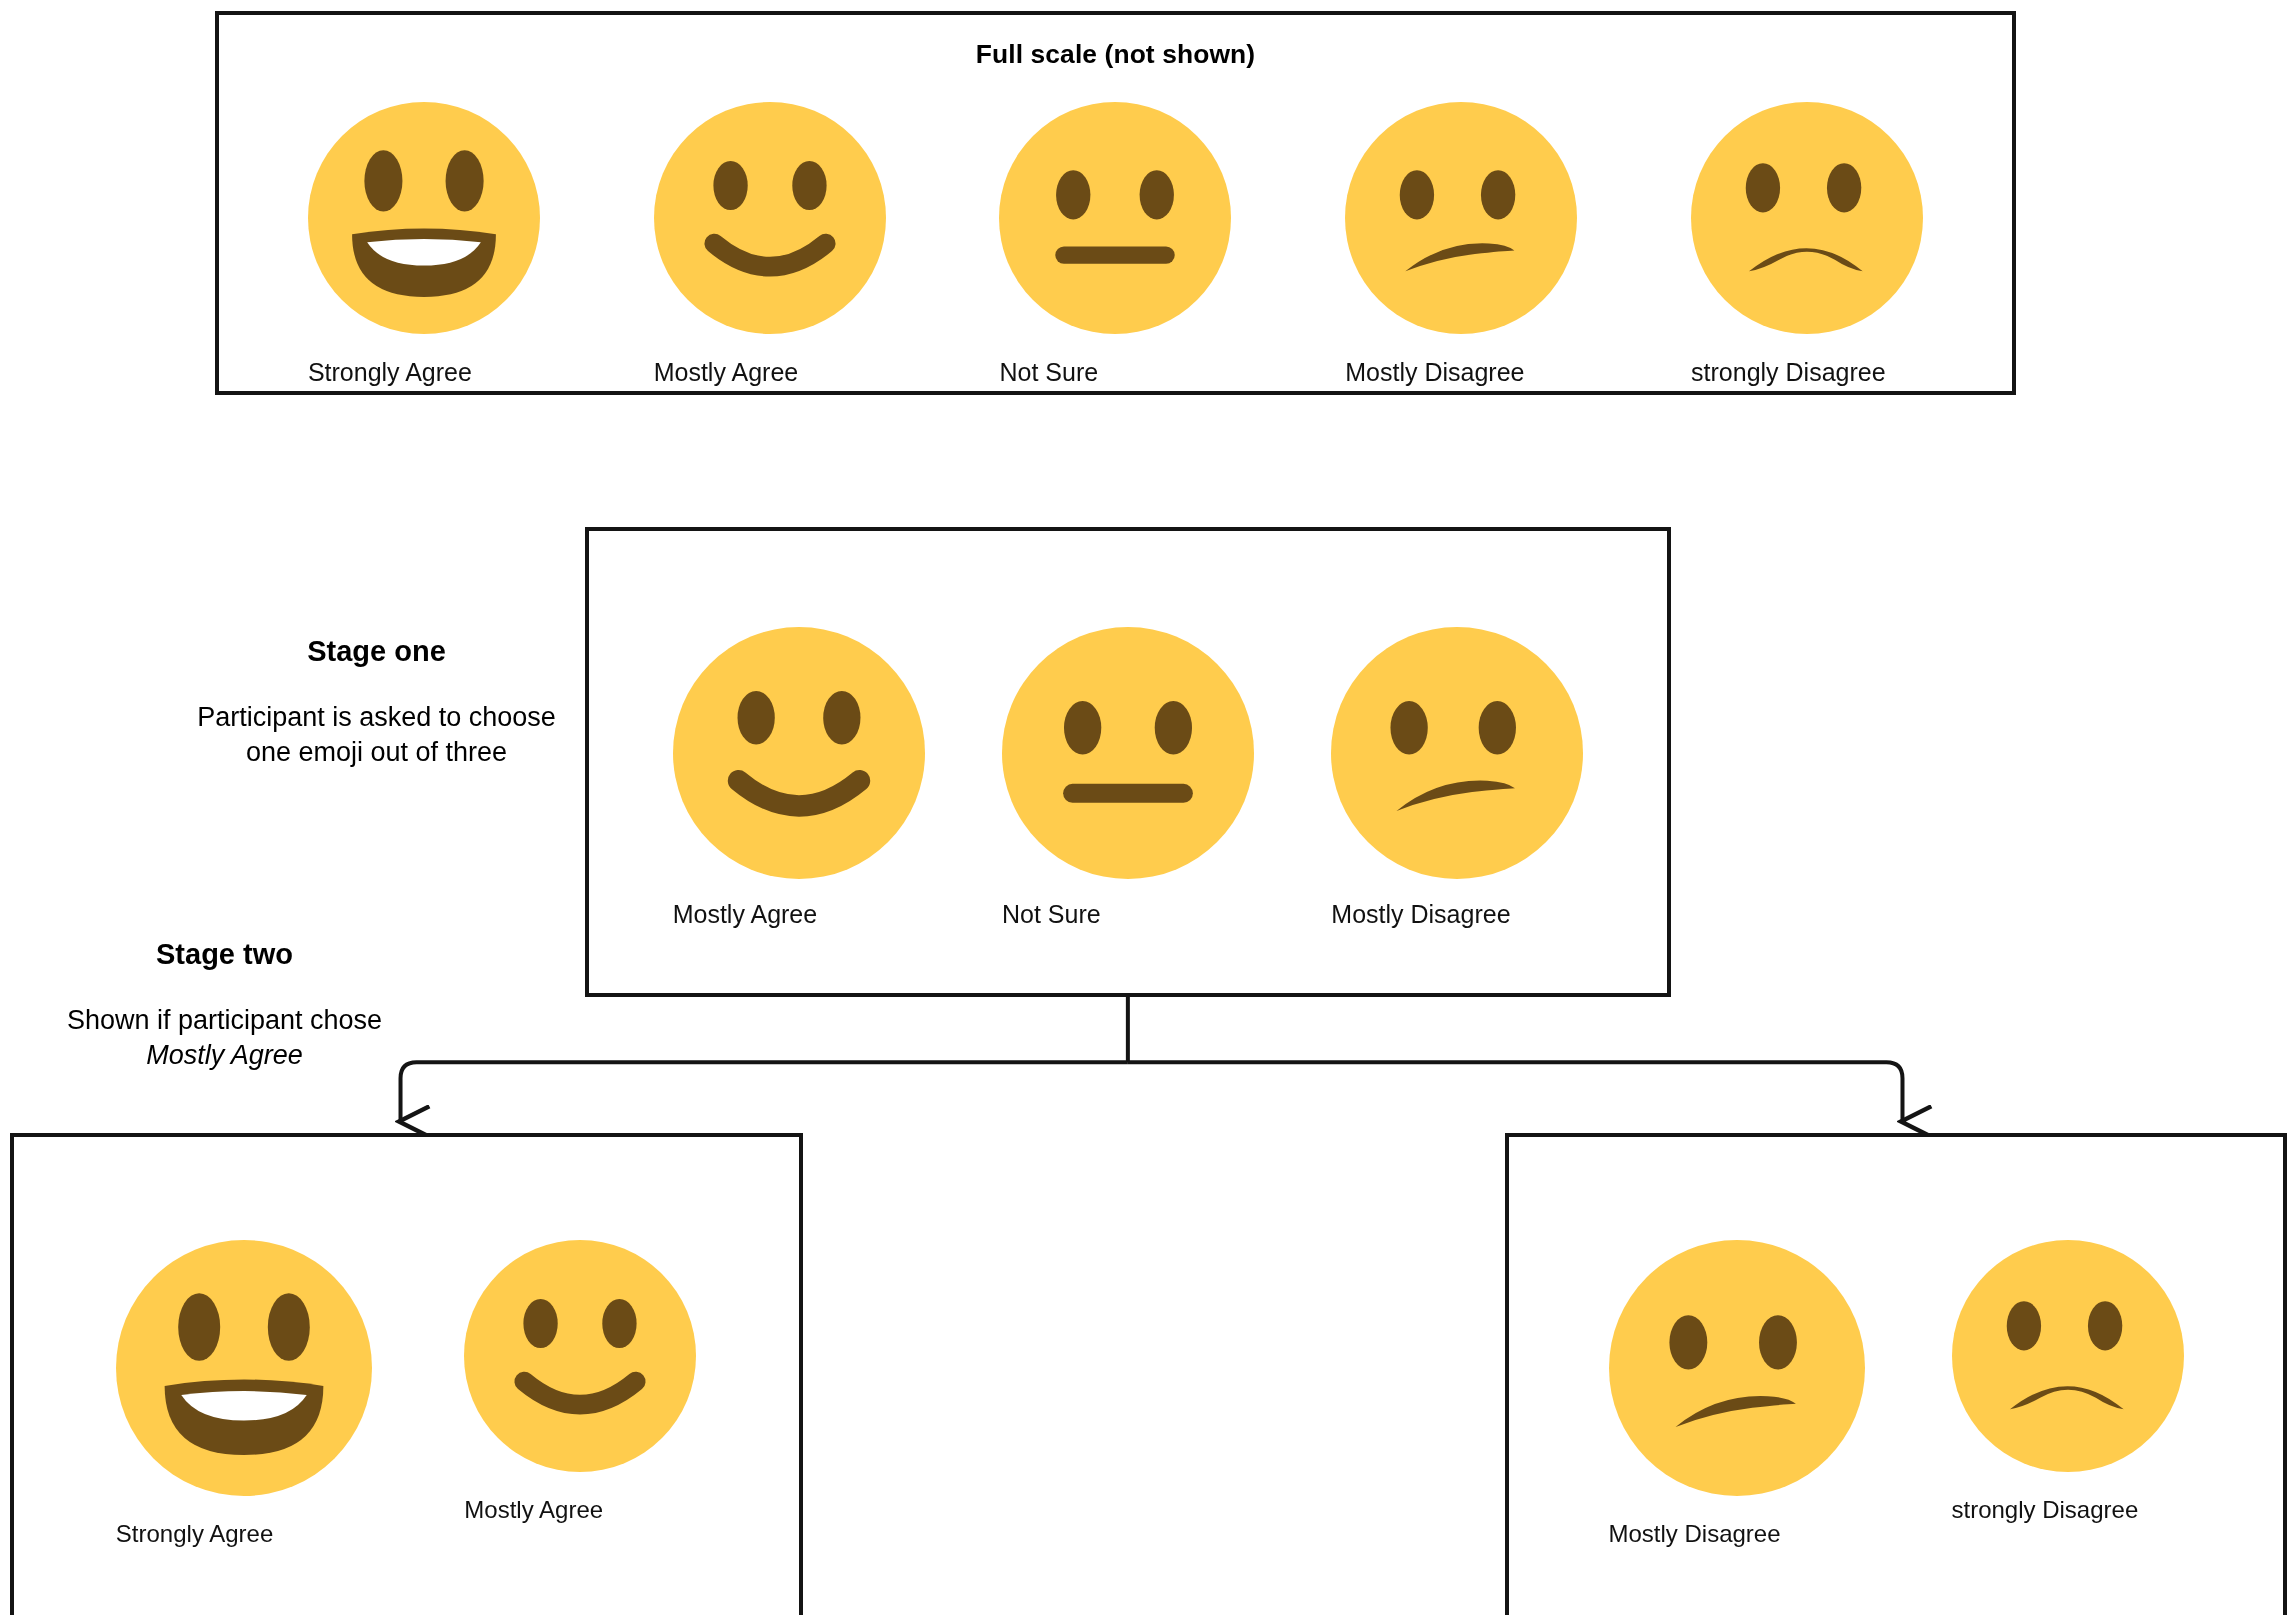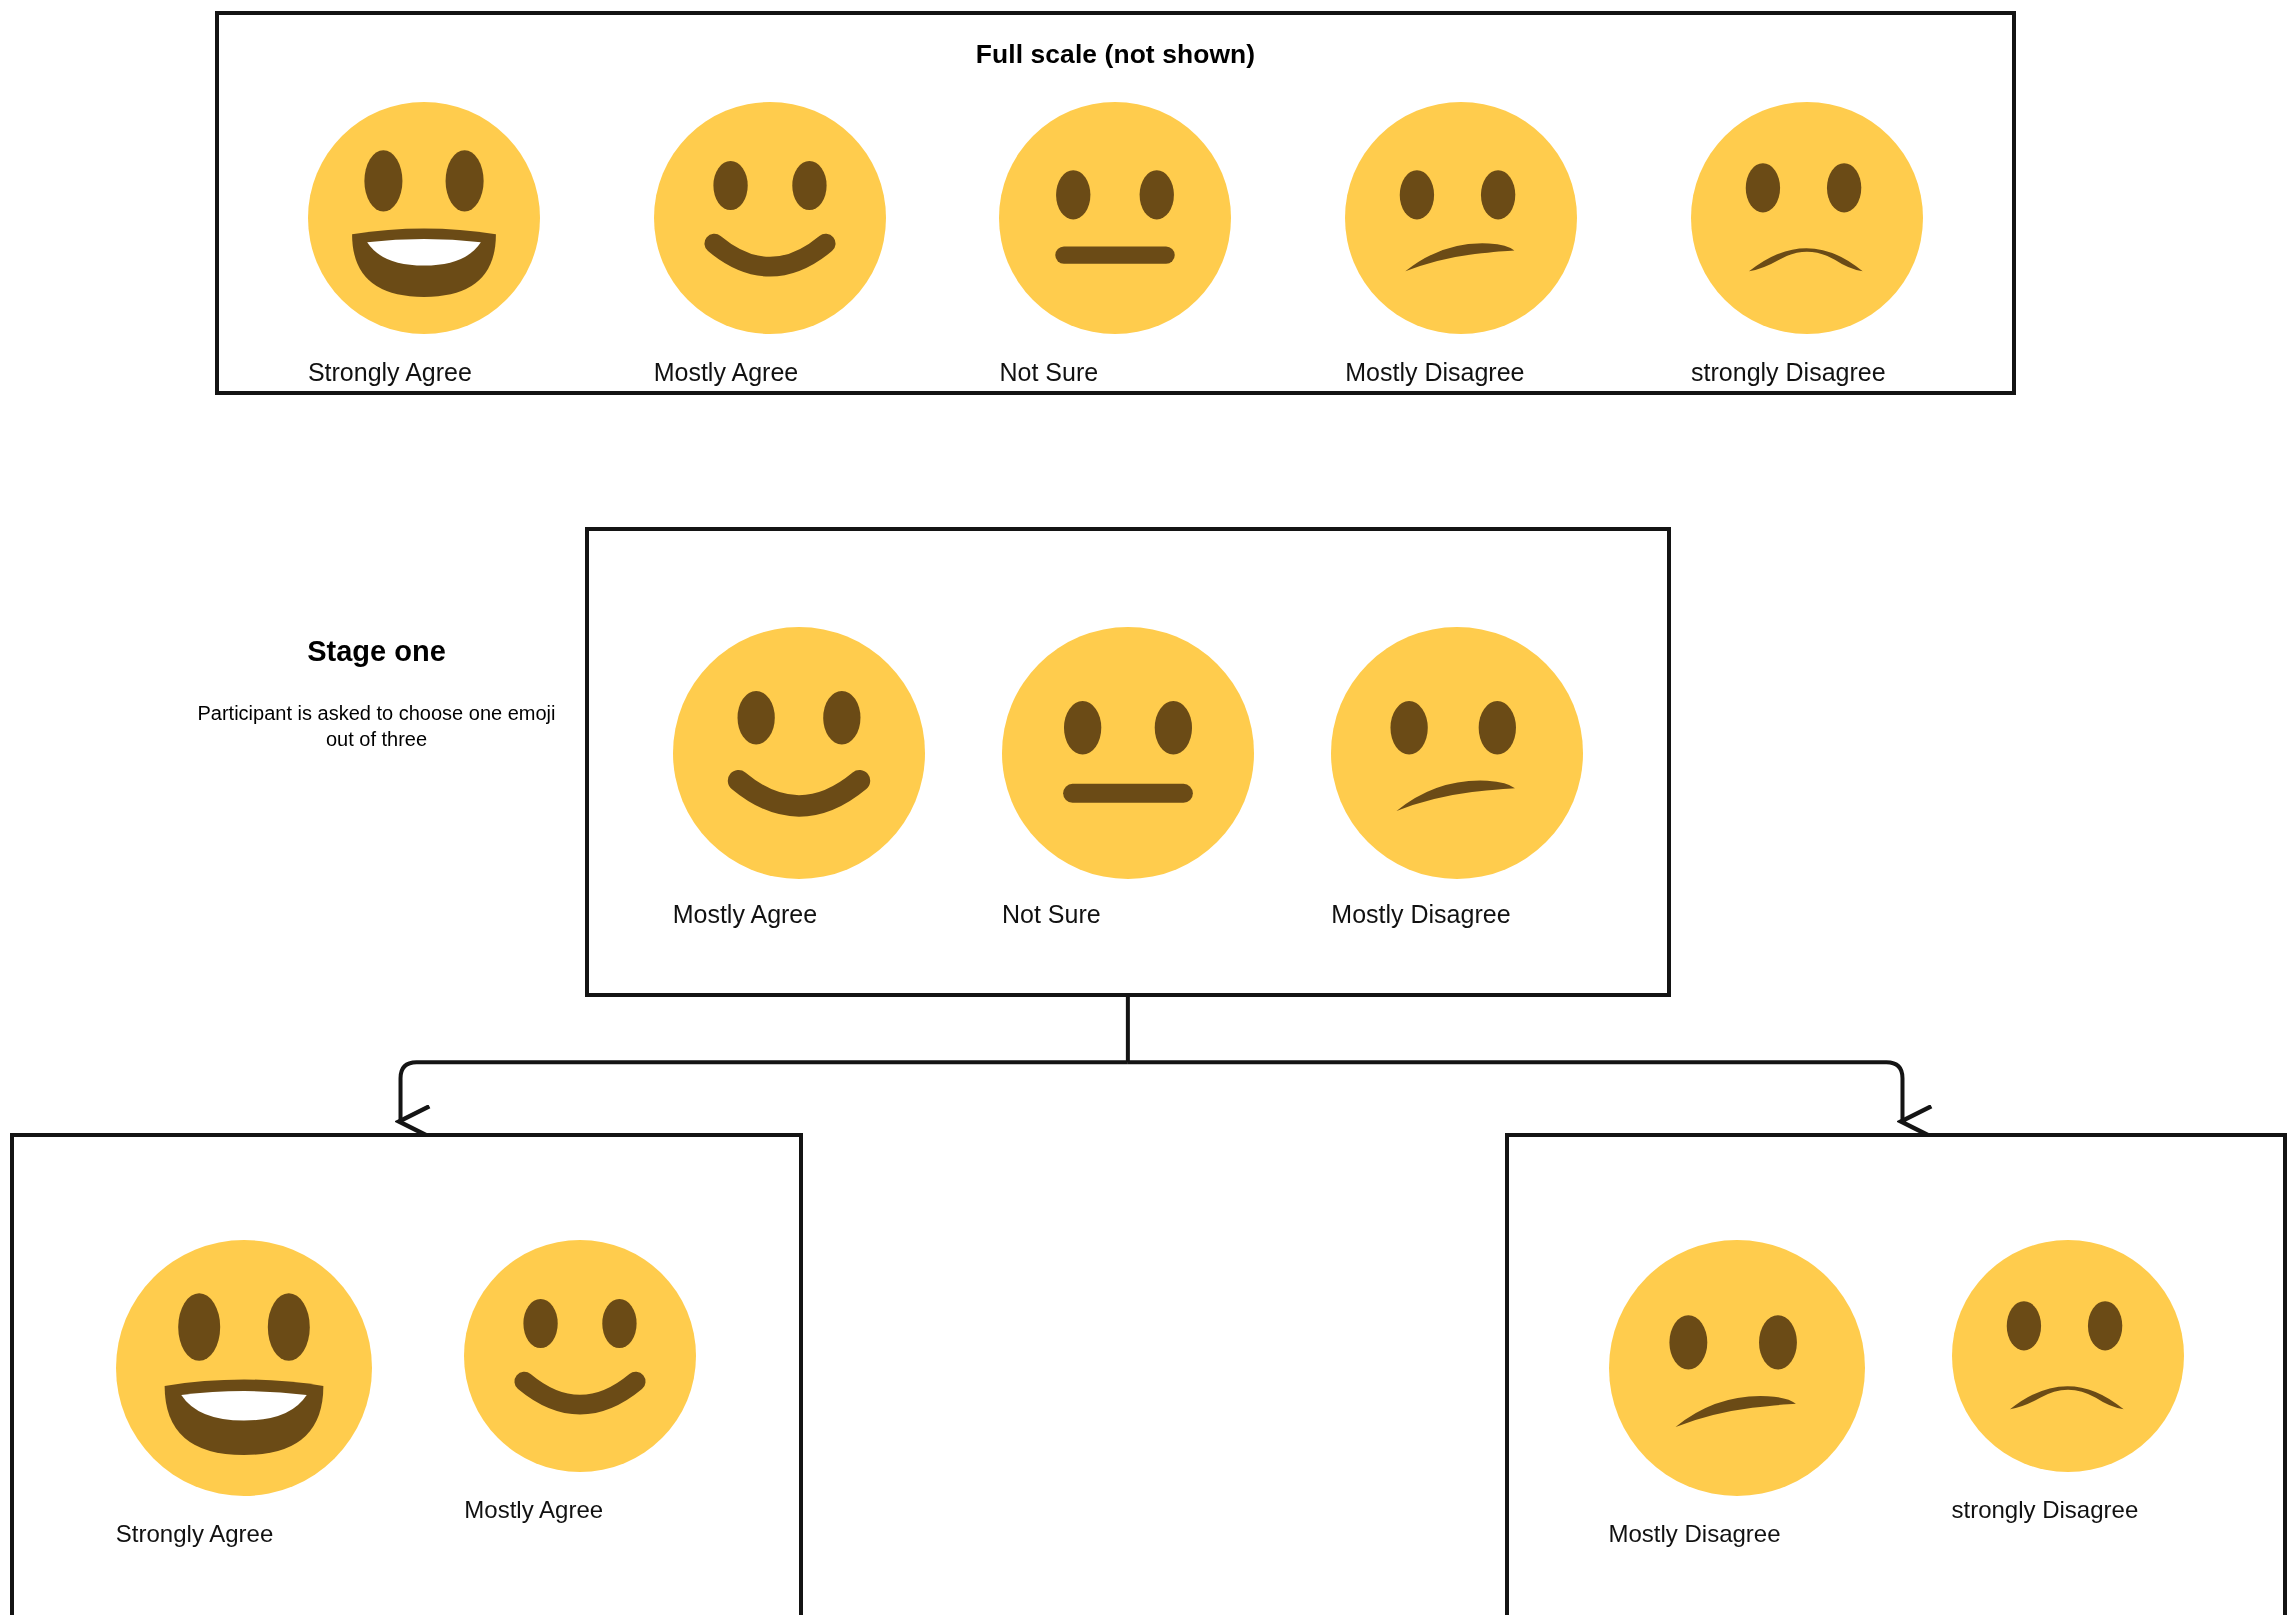--- a/index.html
+++ b/index.html
@@ -86,21 +86,21 @@
     position: absolute;
     text-align: center;
     line-height: 1.30;
   }
   .annot-head {
     font-weight: bold;
     font-size: 29px;
     margin: 0 0 29px 0;
   }
   .annot-body {
-    font-size: 20px;
+    font-size: 27px;
     margin: 0;
   }
   .annot-body em { font-style: italic; }
 
   #annot-stage-one { left: 192px; top: 633px; width: 369px; }
   #annot-stage-one .annot-head { text-align: center; }
 
   #annot-stage-two-left { left: 32px;  top: 936px; width: 385px; }
   #annot-stage-two-left .annot-head { text-align: center; }
 
@@ -226,20 +226,24 @@
           <ellipse cx="31" cy="40" rx="7.4" ry="10.6" fill="#6B4B16"></ellipse>
           <ellipse cx="66" cy="40" rx="7.4" ry="10.6" fill="#6B4B16"></ellipse>
           <path d="M26,73 Q42,60 62,61 Q70,61.5 73,64 Q68,64.2 56,65.5 Q40,67.5 26,73 Z" fill="#6B4B16"></path>
         </svg>
         <div class="emoji-label">Mostly Disagree</div>
       </div>
 
     </div>
   </div>
 
+  <div class="annot" id="annot-stage-two-left">
+    <p class="annot-head">Stage two</p>
+    <p class="annot-body"><span>Shown if participant chose </span><em>Mostly Agree</em></p>
+  </div>
 
 
   <div class="box" id="box-stage-two-agree">
     <div class="emoji-row" id="row-agree">
 
       <div class="emoji-cell">
         <svg class="emoji-face" viewBox="0 0 100 100">
           <circle cx="50" cy="50" r="50" fill="#FFCC4D"></circle>
           <ellipse cx="32.5" cy="34" rx="8.2" ry="13.2" fill="#6B4B16"></ellipse>
           <ellipse cx="67.5" cy="34" rx="8.2" ry="13.2" fill="#6B4B16"></ellipse>

